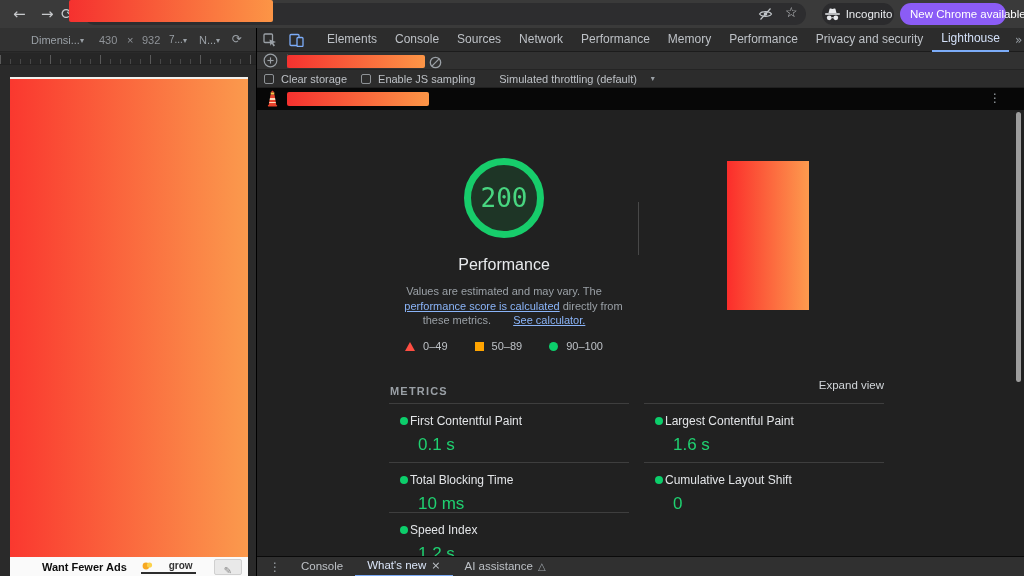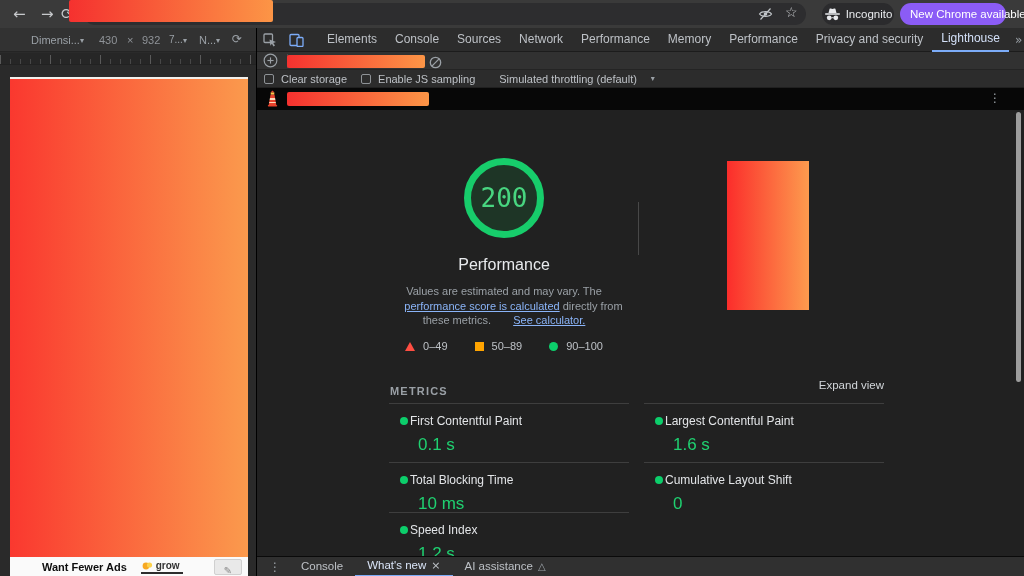--- a/index.html
+++ b/index.html
@@ -33,21 +33,21 @@
        repeating-linear-gradient(90deg,#474747 0 1px,transparent 1px 10px);
      background-size:100% 9px,100% 5px;
      background-position:bottom left,bottom left;
      background-repeat:no-repeat,no-repeat;
      border-bottom:1px solid #222; }
   #viewport { left:10px; top:49px; width:238px; height:480px;
      background:linear-gradient(90deg,#fa382f,#fb9a4d);
      border-top:2px solid #f2f0ec; }
   #ad-banner { left:10px; top:529px; width:238px; height:19px; background:#fafafa; display:flex; align-items:center; }
   #ad-title { margin-left:32px; font-size:11px; font-weight:bold; color:#0d0d0d; white-space:nowrap; }
-  #ad-brand { margin-left:14px; display:flex; align-items:center; gap:3px; border-bottom:2px solid #2d2d2d; padding:0 3px 1px 1px; }
+  #ad-brand { margin-left:14px; display:flex; align-items:center; gap:16px; border-bottom:2px solid #2d2d2d; padding:0 3px 1px 1px; }
   #ad-brand .brand-word { font-size:10px; font-weight:bold; color:#333; }
   #ad-choice { position:absolute; left:204px; top:2px; width:28px; height:16px; background:#e9e9e9; border:1px solid #d0d0d0; border-radius:2px; text-align:center; }
   #ad-choice span { font-size:10px; color:#8a8a8a; line-height:15px; }
 
   
   #devtools { left:256px; top:28px; width:750px; height:548px; background:#212121; border-left:1px solid #000; }
 
   #tabbar { left:0; top:0; width:768px; height:24px; background:#2c2c2c; border-bottom:1px solid #1c1c1c; display:flex; align-items:center; }
   #tabbar .icon-btn { padding:0 6px; display:flex; align-items:center; }
   .vsep { width:1px; height:14px; background:#4b4b4b; margin:0 4px; }

